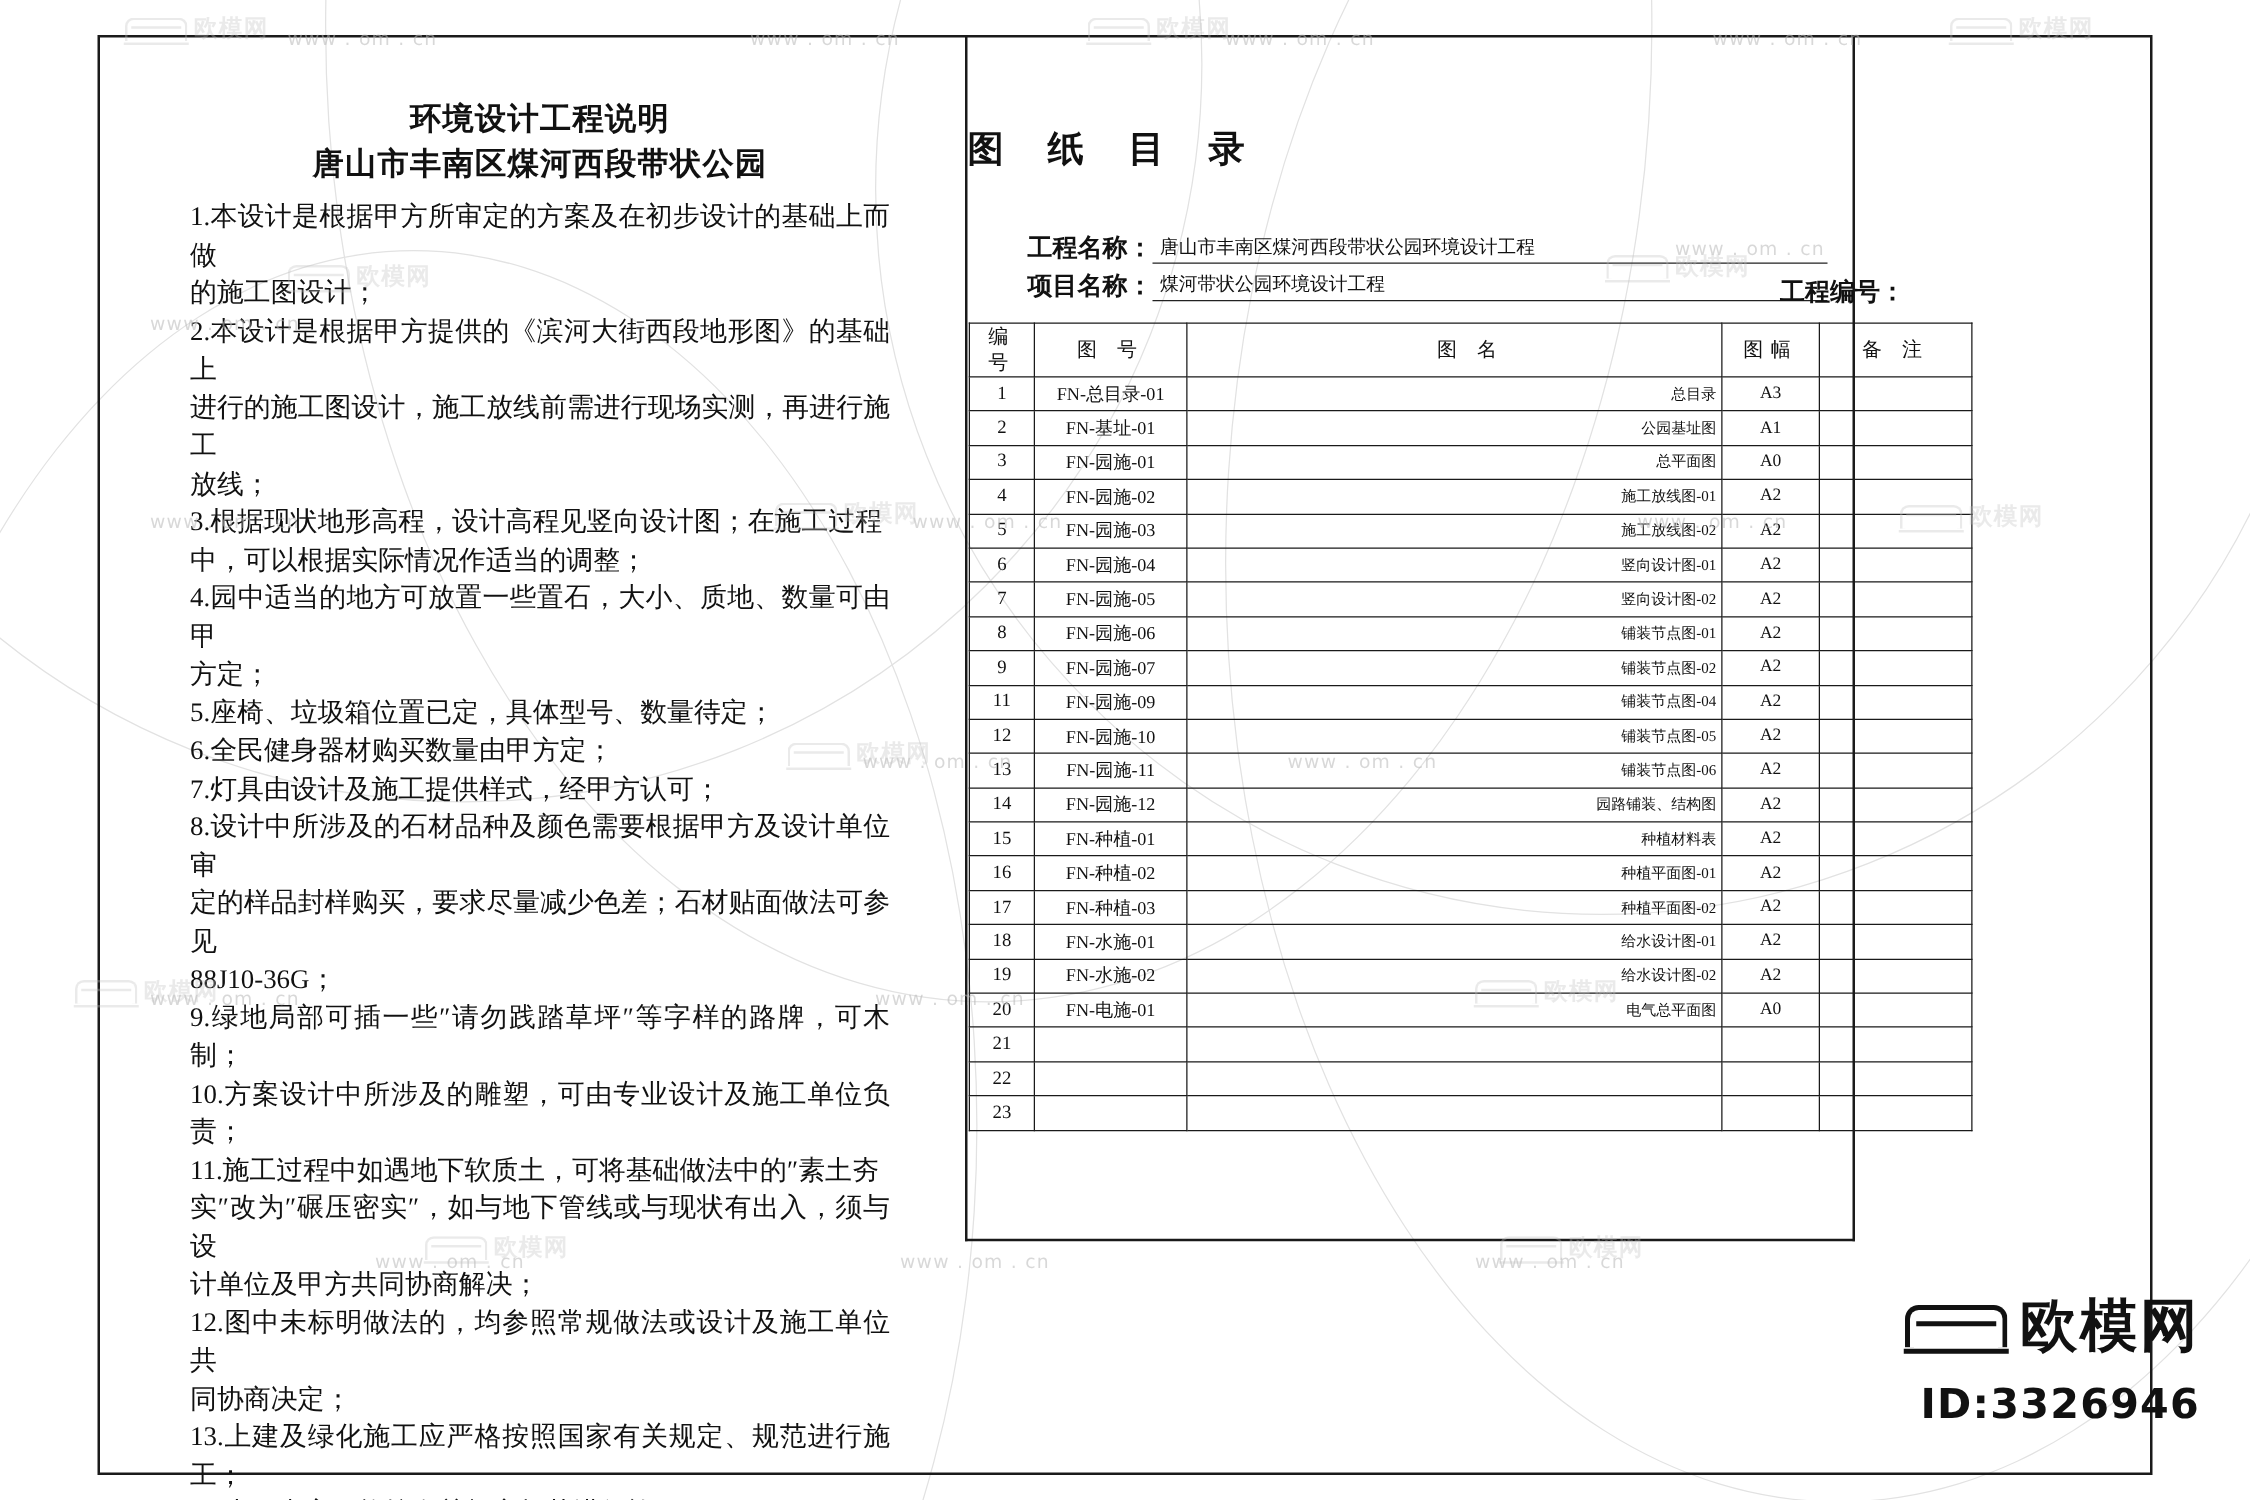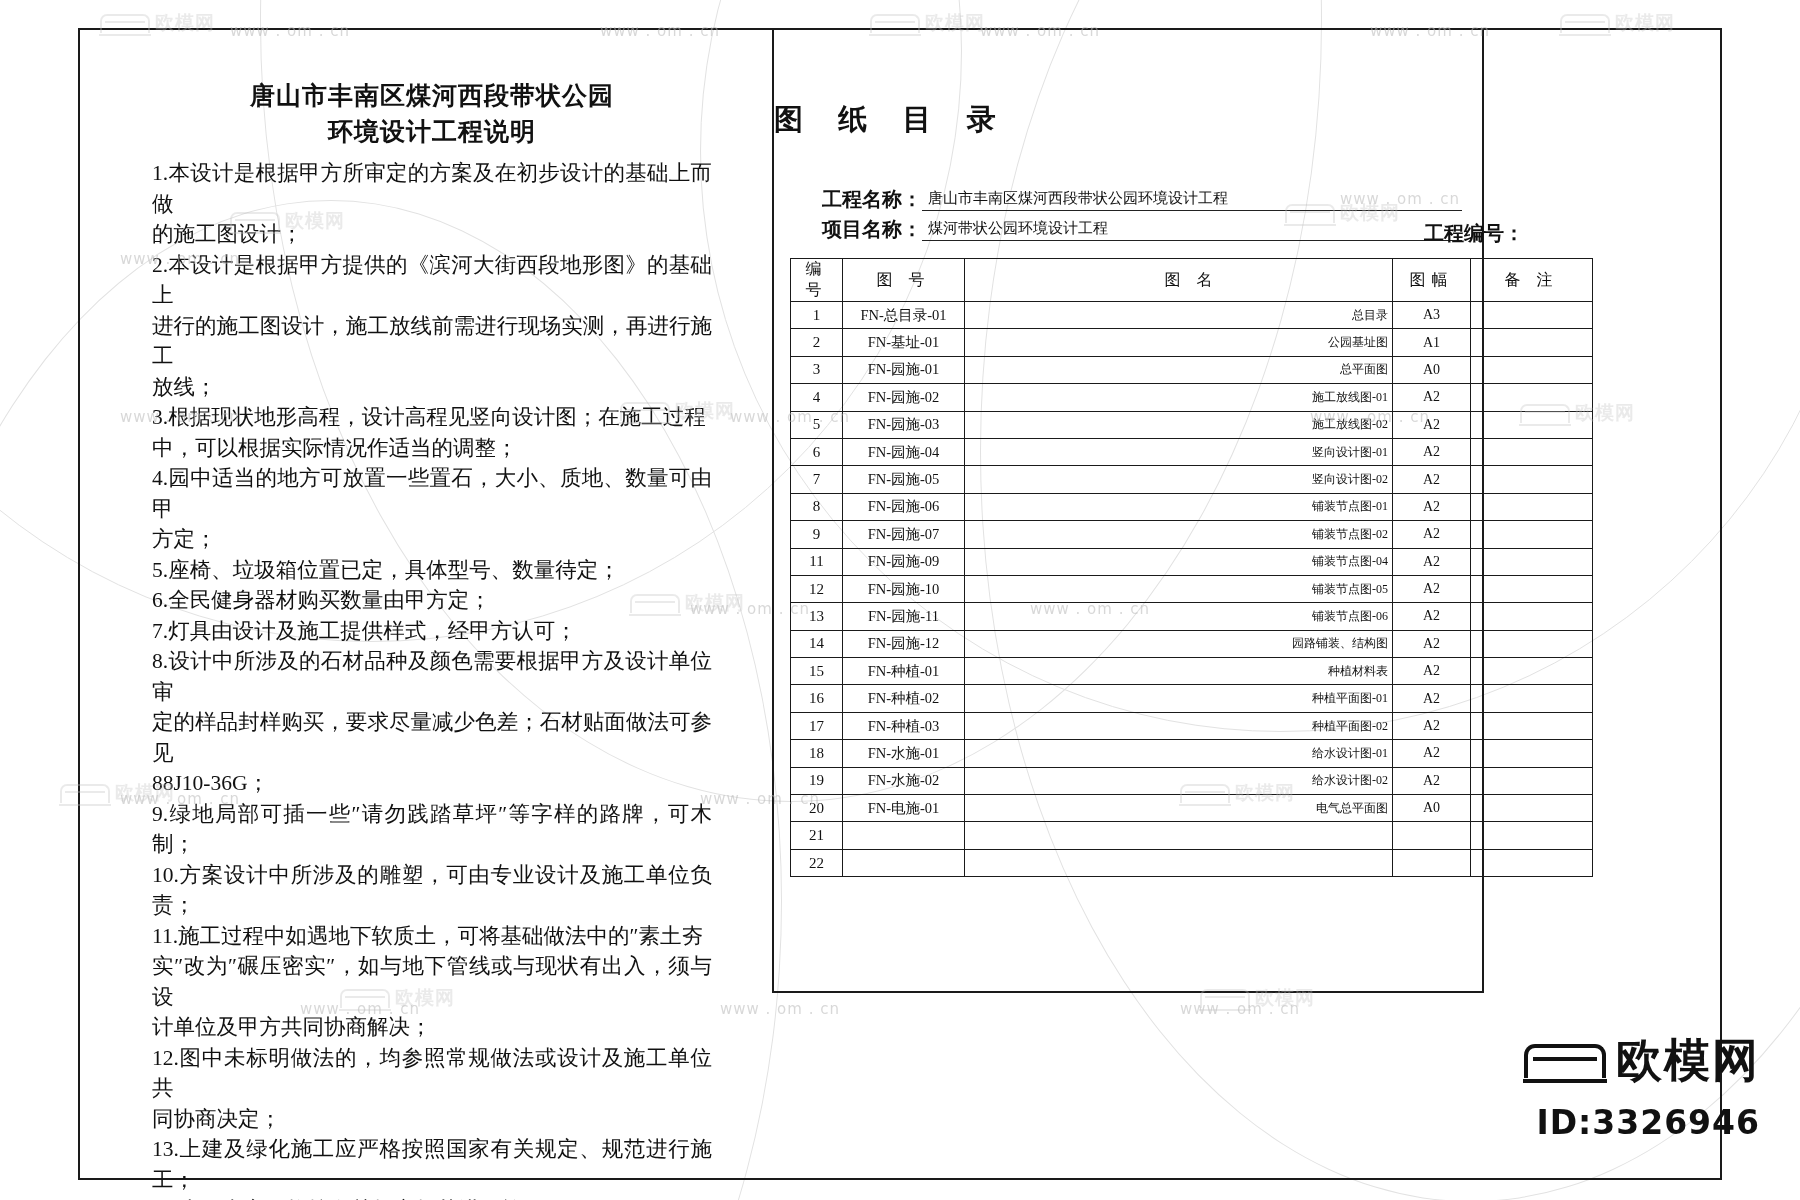--- a/index.html
+++ b/index.html
@@ -53,21 +53,21 @@
     font-size:15px;color:#111;border-bottom:1.3px solid #222;
     flex:1;padding:0 4px 2px 6px;line-height:20px;white-space:nowrap;
   }
   #project-code-label{
     position:absolute;right:-62px;top:34px;
     font-size:20px;font-weight:bold;color:#111;white-space:nowrap;
   }
 
   
   #catalog-table{
-    position:absolute;left:16px;top:230px;width:803px;
+    position:absolute;left:1px;top:230px;width:803px;
     border-collapse:collapse;table-layout:fixed;
   }
   #catalog-table th,#catalog-table td{
     border:1px solid #1a1a1a;color:#111;
     height:27.4px;padding:0 4px;box-sizing:border-box;
   }
   #catalog-table th{
     font-size:16px;font-weight:normal;letter-spacing:6px;text-align:center;
     height:30px;
   }
@@ -132,22 +132,22 @@
 
 <div class="arc" style="left:-220px;top:-540px;width:1180px;height:1180px;"></div>
 <div class="arc" style="left:260px;top:-760px;width:1060px;height:1560px;"></div>
 <div class="arc" style="left:700px;top:-430px;width:1160px;height:1160px;"></div>
 <div class="arc" style="left:980px;top:-300px;width:980px;height:1500px;"></div>
 <div class="arc" style="left:-120px;top:200px;width:900px;height:1400px;"></div>
 
 <div id="sheet-outer"></div>
 
 <div id="notes-panel">
+  <div class="notes-title">环境设计工程说明</div>
   <div class="notes-title">唐山市丰南区煤河西段带状公园</div>
-  <div class="notes-title">环境设计工程说明</div>
   <div id="notes-body">
       <div class="note-line">1.本设计是根据甲方所审定的方案及在初步设计的基础上而做
 的施工图设计；</div>
       <div class="note-line">2.本设计是根据甲方提供的《滨河大街西段地形图》的基础上
 进行的施工图设计，施工放线前需进行现场实测，再进行施工
 放线；</div>
       <div class="note-line">3.根据现状地形高程，设计高程见竖向设计图；在施工过程
 中，可以根据实际情况作适当的调整；</div>
       <div class="note-line">4.园中适当的地方可放置一些置石，大小、质地、数量可由甲
 方定；</div>
@@ -336,20 +336,27 @@
           <td class="c-size"></td>
           <td class="c-rem"></td>
         </tr>
         <tr>
           <td class="c-no">22</td>
           <td class="c-dwg"></td>
           <td class="c-name"></td>
           <td class="c-size"></td>
           <td class="c-rem"></td>
         </tr>
+        <tr>
+          <td class="c-no">23</td>
+          <td class="c-dwg"></td>
+          <td class="c-name"></td>
+          <td class="c-size"></td>
+          <td class="c-rem"></td>
+        </tr>
       </tbody>
   </table>
 </div>
 
 <div class="wm" style="left:230px;top:22px;">www . om . cn</div>
 <div class="wm" style="left:600px;top:22px;">www . om . cn</div>
 <div class="wm" style="left:980px;top:22px;">www . om . cn</div>
 <div class="wm" style="left:1370px;top:22px;">www . om . cn</div>
 <div class="wm" style="left:1340px;top:190px;">www . om . cn</div>
 <div class="wm" style="left:120px;top:250px;">www . om . cn</div>

